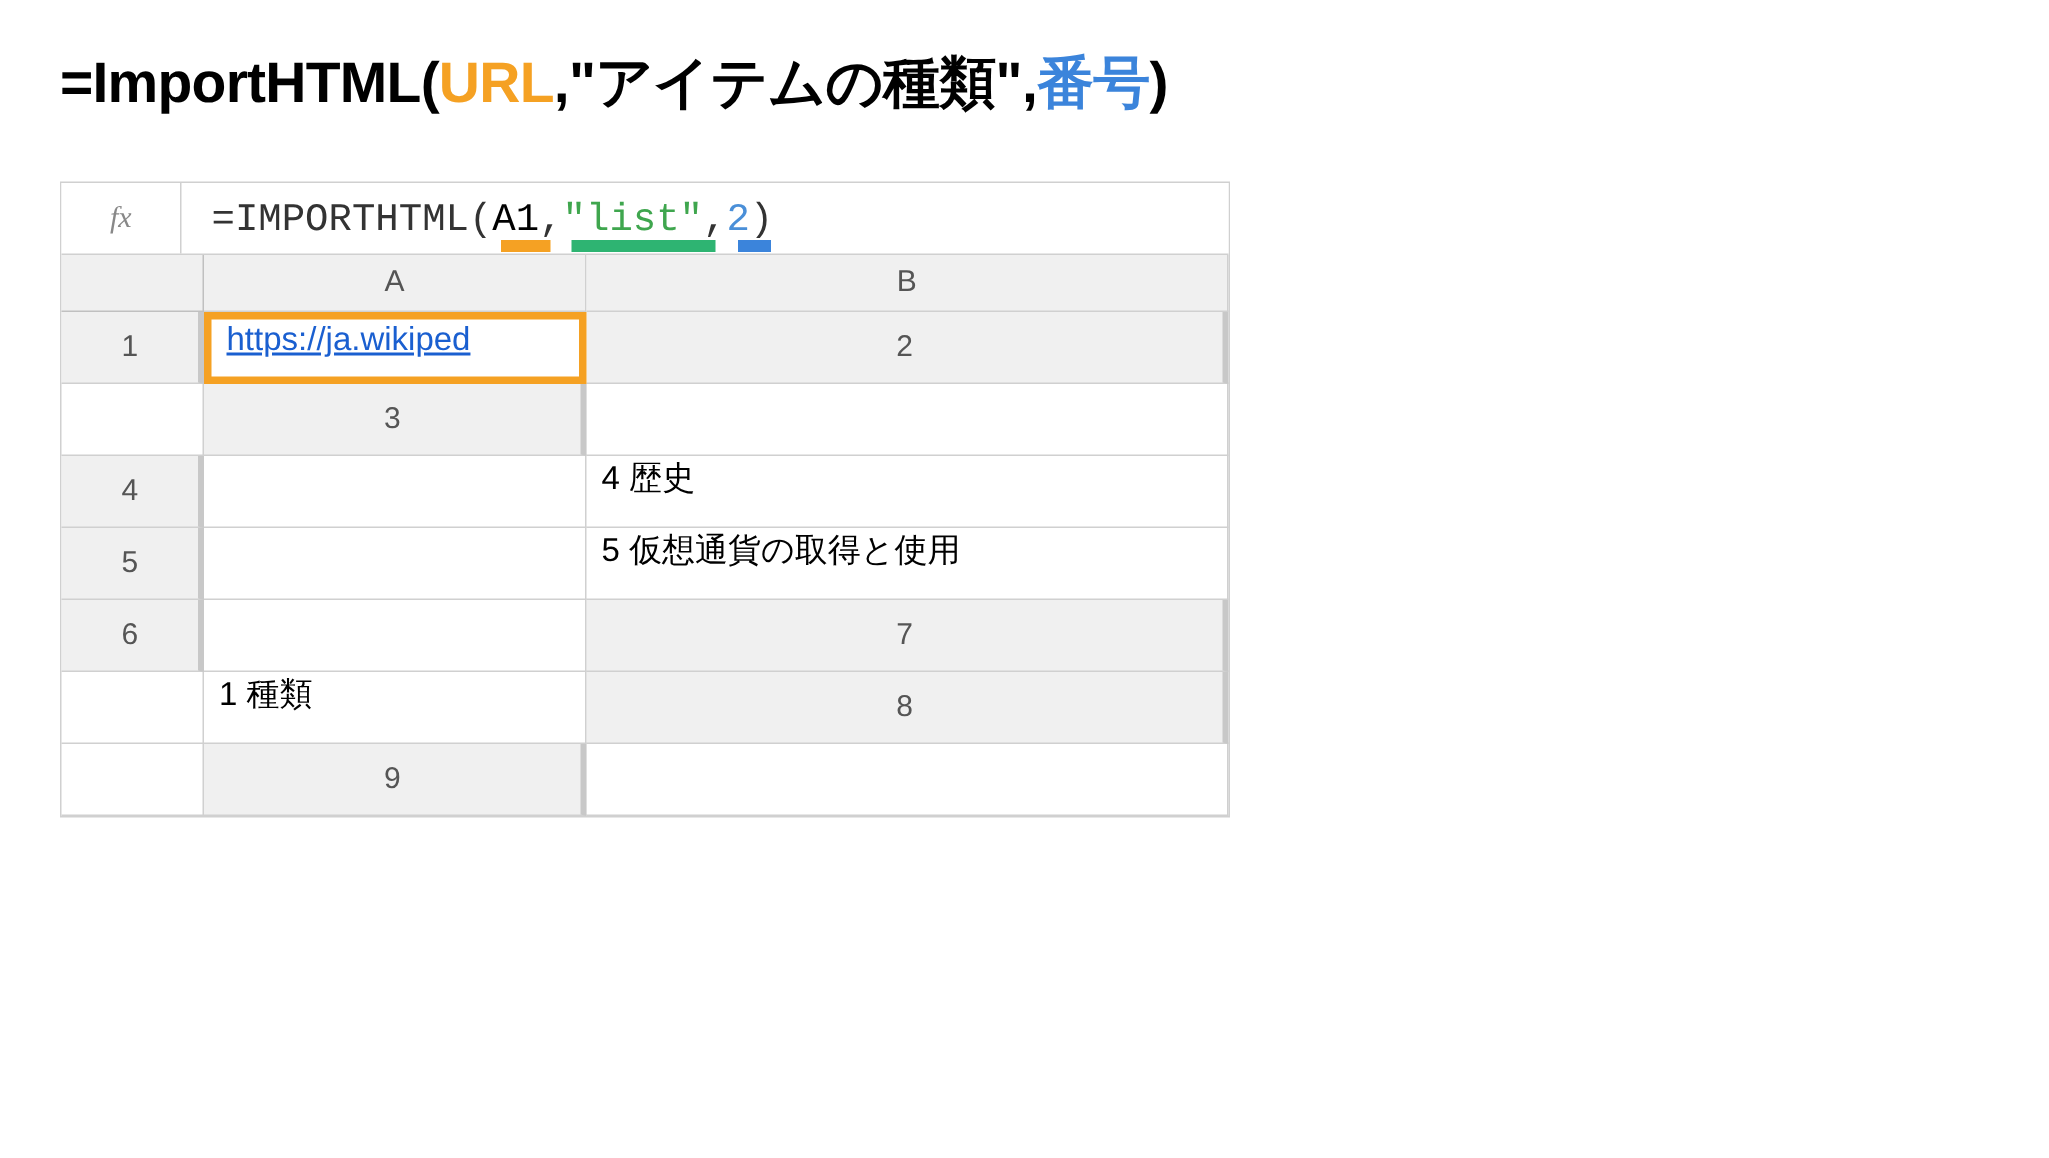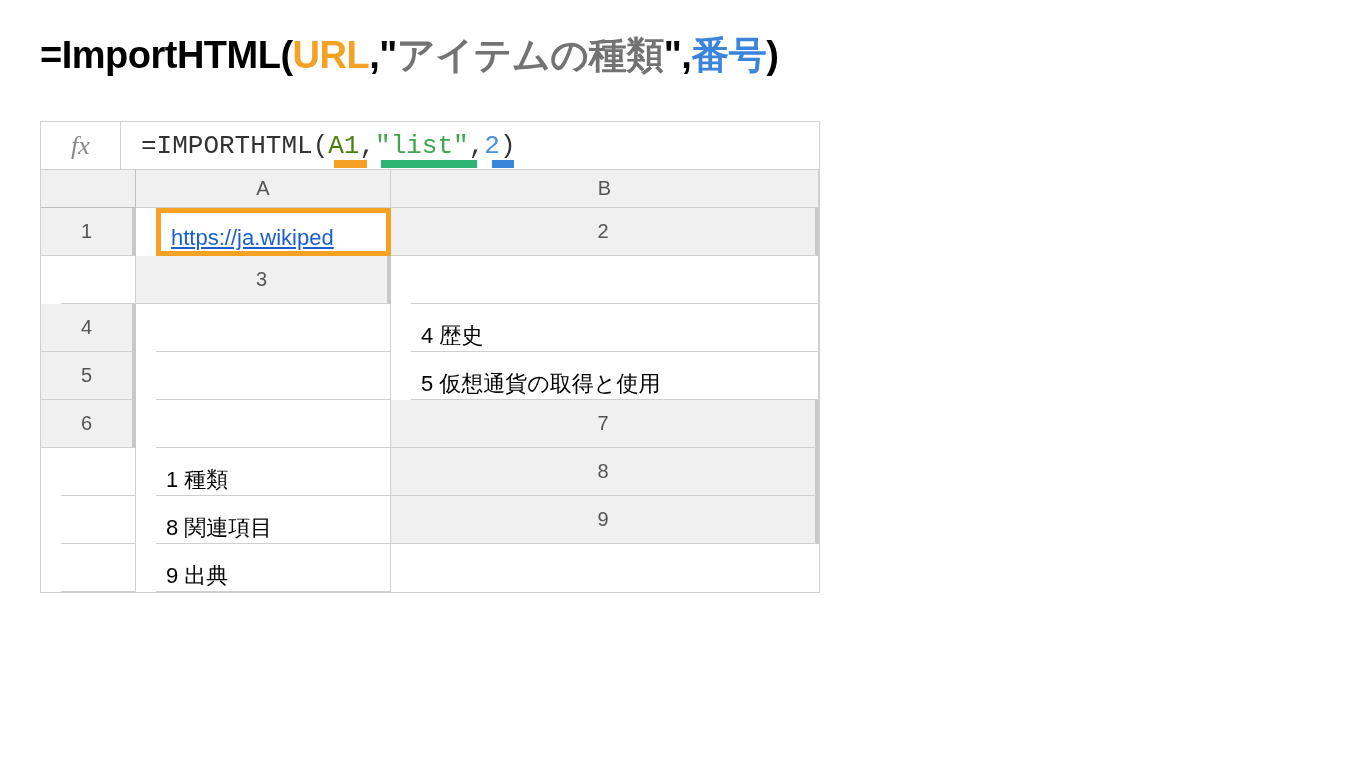--- a/index.html
+++ b/index.html
@@ -13,58 +13,58 @@
       padding: 30px 40px;
     }
     .title {
       font-size: 38px;
       font-weight: bold;
       margin-bottom: 40px;
       letter-spacing: -0.5px;
     }
     .title .black { color: #000; }
     .title .orange { color: #f5a123; text-align: center; }
-    .title .green { color: #737373; text-align: right; }
+    .title .green { color: #000000; text-align: right; }
     .title .blue { color: #3b84db; margin-top: 15px; }
     
     .sheet-container {
       width: 780px;
       border: 1px solid #d0d0d0;
     }
     
     .formula-bar {
       display: flex;
       align-items: center;
       height: 48px;
       border-bottom: 1px solid #d0d0d0;
       background: white;
     }
     .fx-label {
       width: 80px;
       text-align: center;
       font-family: 'Times New Roman', serif;
       font-style: italic;
-      font-size: 26px;
+      font-size: 20px;
       color: #888;
       border-right: 1px solid #d0d0d0;
       height: 100%;
       display: flex;
       align-items: center;
       justify-content: center;
     }
     .formula-input {
       flex: 1;
       padding: 0 20px;
       font-family: 'Courier New', monospace;
       font-size: 26px;
       color: #333;
       position: relative;
     }
     .formula-input .f-black { color: #333; }
-    .formula-input .f-orange { color: #4d7c0f; }
+    .formula-input .f-orange { color: #000000; }
     .formula-input .f-green { color: #3fa64e; }
     .formula-input .f-blue { color: #4a8fd8; }
     
     .underlines {
       position: absolute;
       bottom: -7px;
       left: 0;
       right: 0;
       height: 8px;
     }
@@ -107,28 +107,27 @@
       justify-content: center;
       font-size: 20px;
       color: #555;
     }
     
     .cell {
       border-right: 1px solid #d0d0d0;
       border-bottom: 1px solid #d0d0d0;
       height: 48px;
       display: flex;
-      align-items: flex-end;
+      align-items: flex-start;
       padding: 0 10px;
       font-size: 22px;
       color: #000;
       overflow: hidden;
       white-space: nowrap;
       position: relative;
-      margin-left: 20px;
     }
     
     .cell-a1 {
       border: 5px solid #f5a123;
       padding: 0 10px;
     }
     .cell-a1 a {
       color: #1a5fd0;
       text-decoration: underline;
     }
@@ -200,19 +199,17 @@
 
     <div class="row-header">6</div>
     <div class="cell"></div>
 
     <div class="row-header">7</div>
     <div class="cell"></div>
     <div class="cell">1 種類</div>
 
     <div class="row-header">8</div>
     <div class="cell"></div>
-    <div class="cell">8 関連項目</div>
 
     <div class="row-header">9</div>
     <div class="cell"></div>
-    <div class="cell">9 出典</div>
   </div>
 </div>
 
 </body></html>

